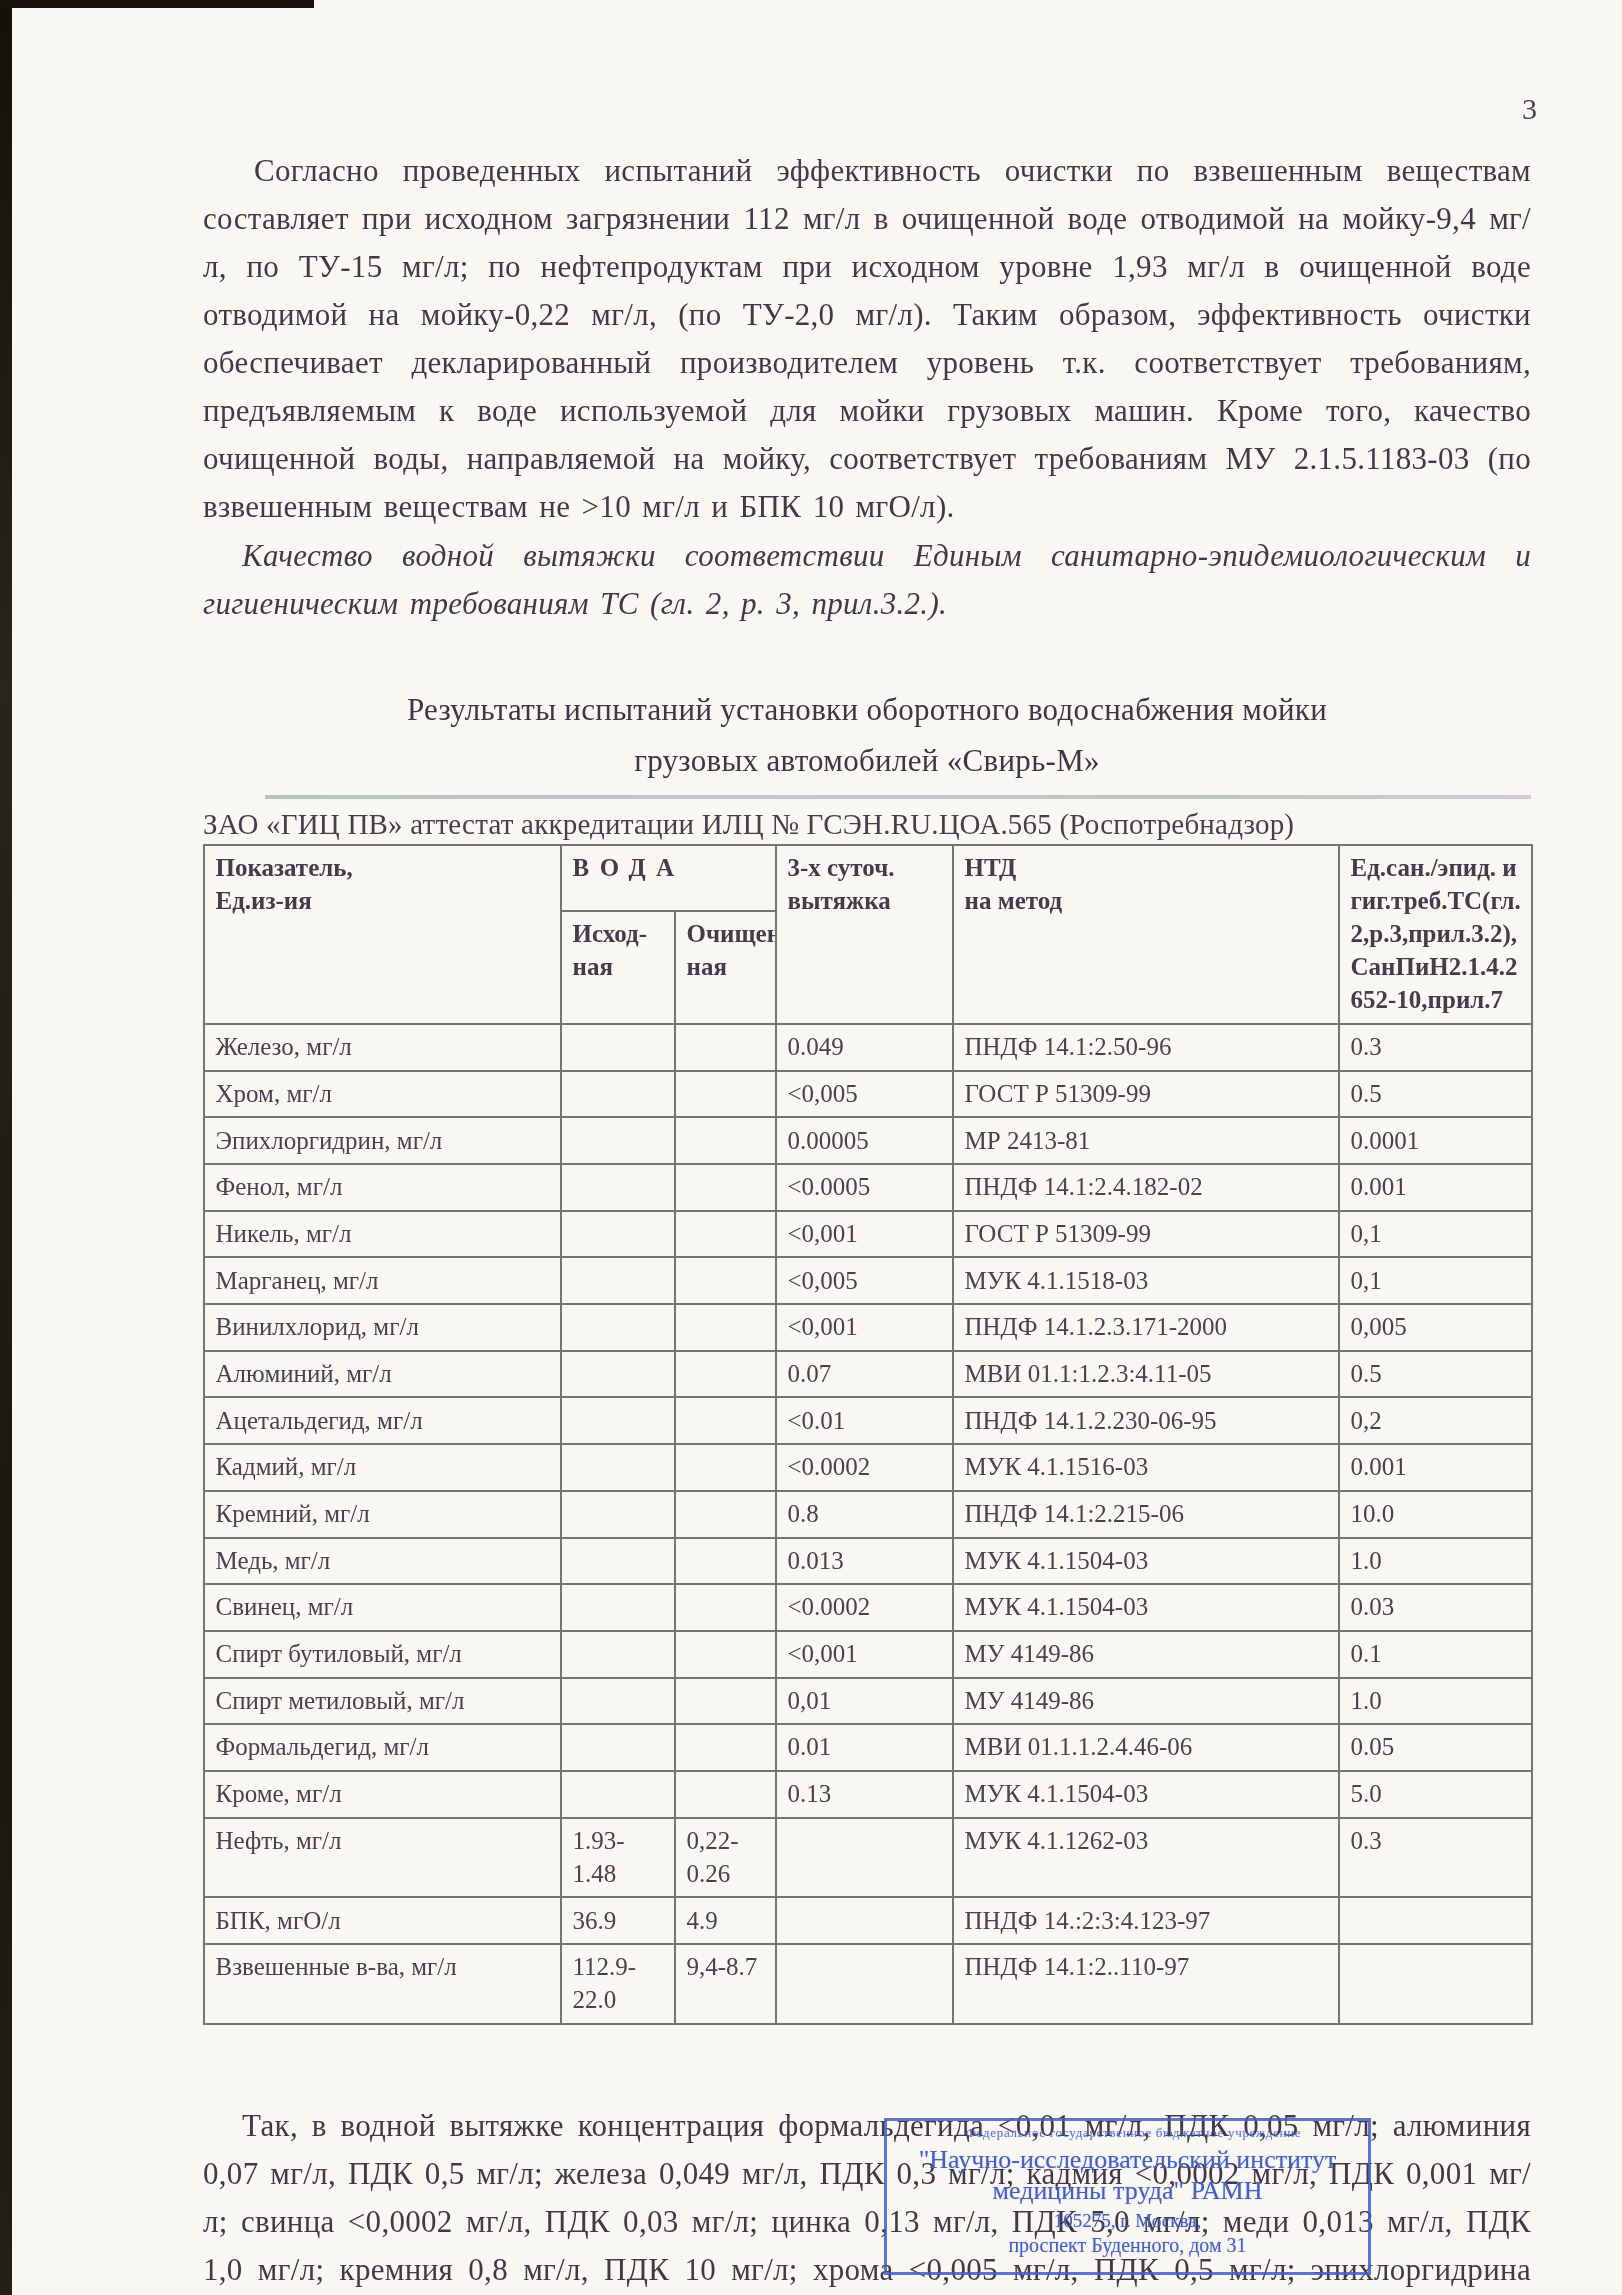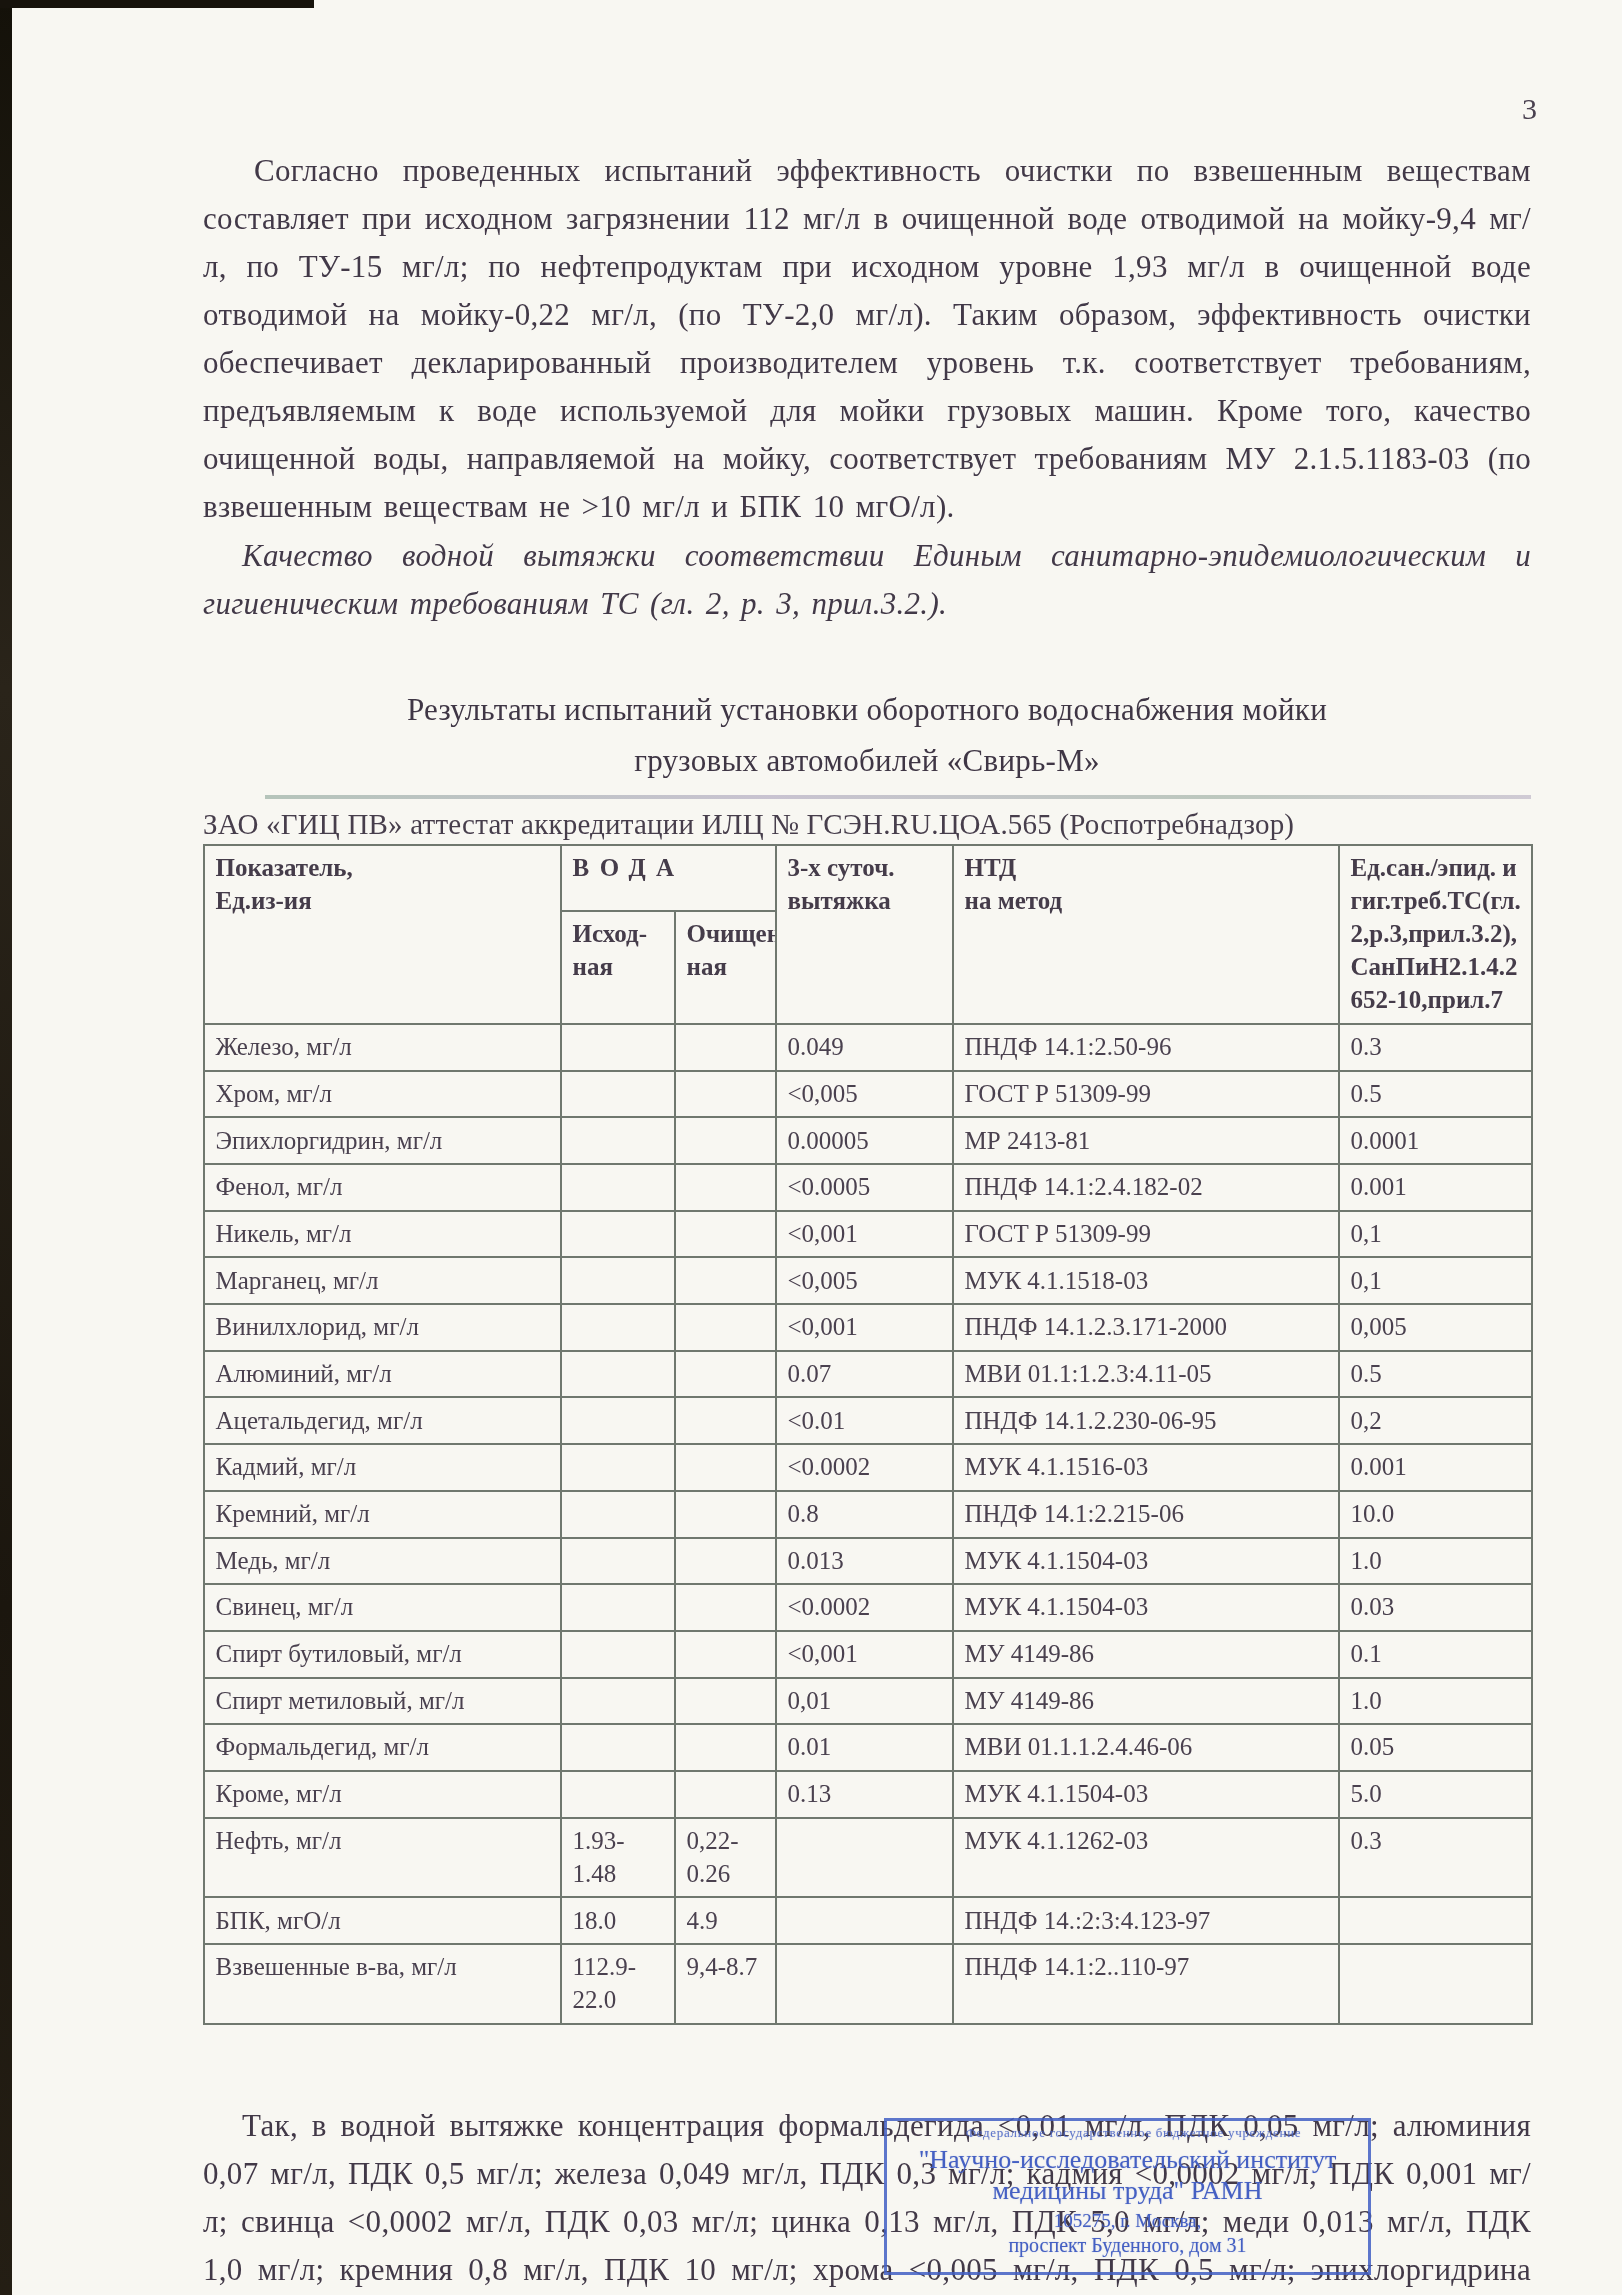--- a/index.html
+++ b/index.html
@@ -253,21 +253,21 @@
             <td>Нефть, мг/л</td>
             <td>1.93-
 1.48</td>
             <td>0,22-0.26</td>
             <td></td>
             <td>МУК  4.1.1262-03</td>
             <td>0.3</td>
           </tr>
           <tr>
             <td>БПК, мгО/л</td>
-            <td>18.0</td>
+            <td>36.9</td>
             <td>4.9</td>
             <td></td>
             <td>ПНДФ 14.:2:3:4.123-97</td>
             <td></td>
           </tr>
           <tr>
             <td>Взвешенные в-ва, мг/л</td>
             <td>112.9-
 22.0</td>
             <td>9,4-8.7</td>

